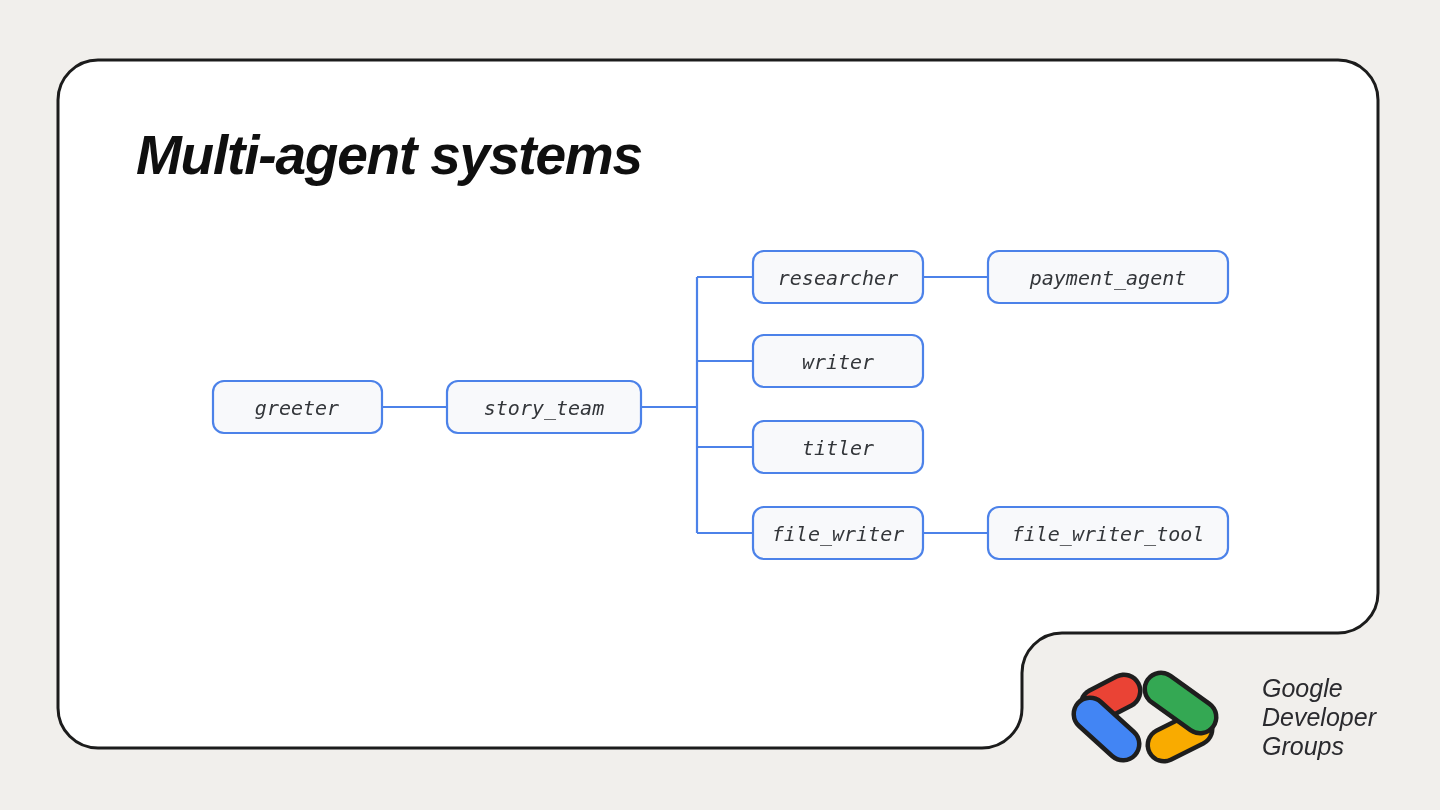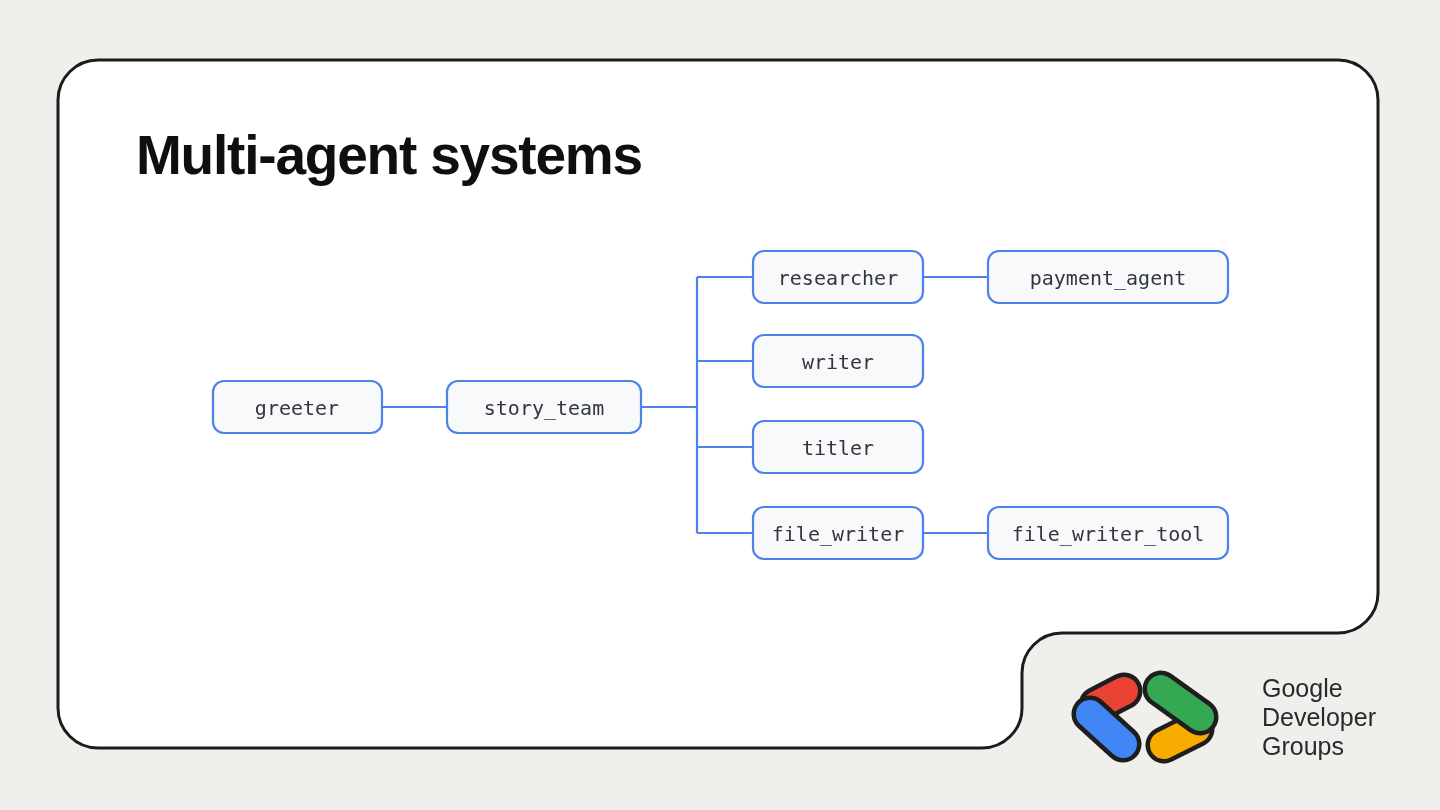--- a/index.html
+++ b/index.html
@@ -8,20 +8,21 @@
     width: 1440px;
     height: 810px;
     background: #F1EFEC;
     overflow: hidden;
     font-family: "Liberation Sans", sans-serif;
   }
   .stage {
     position: relative;
     width: 1164px;
     height: 810px;
+    font-style: italic;
   }
   svg { display: block; }
   .card-outline {
     fill: #FFFFFF;
     stroke: #1C1C1C;
     stroke-width: 3;
   }
   .slide-title {
     font-family: "Liberation Sans", sans-serif;
     font-weight: bold;

